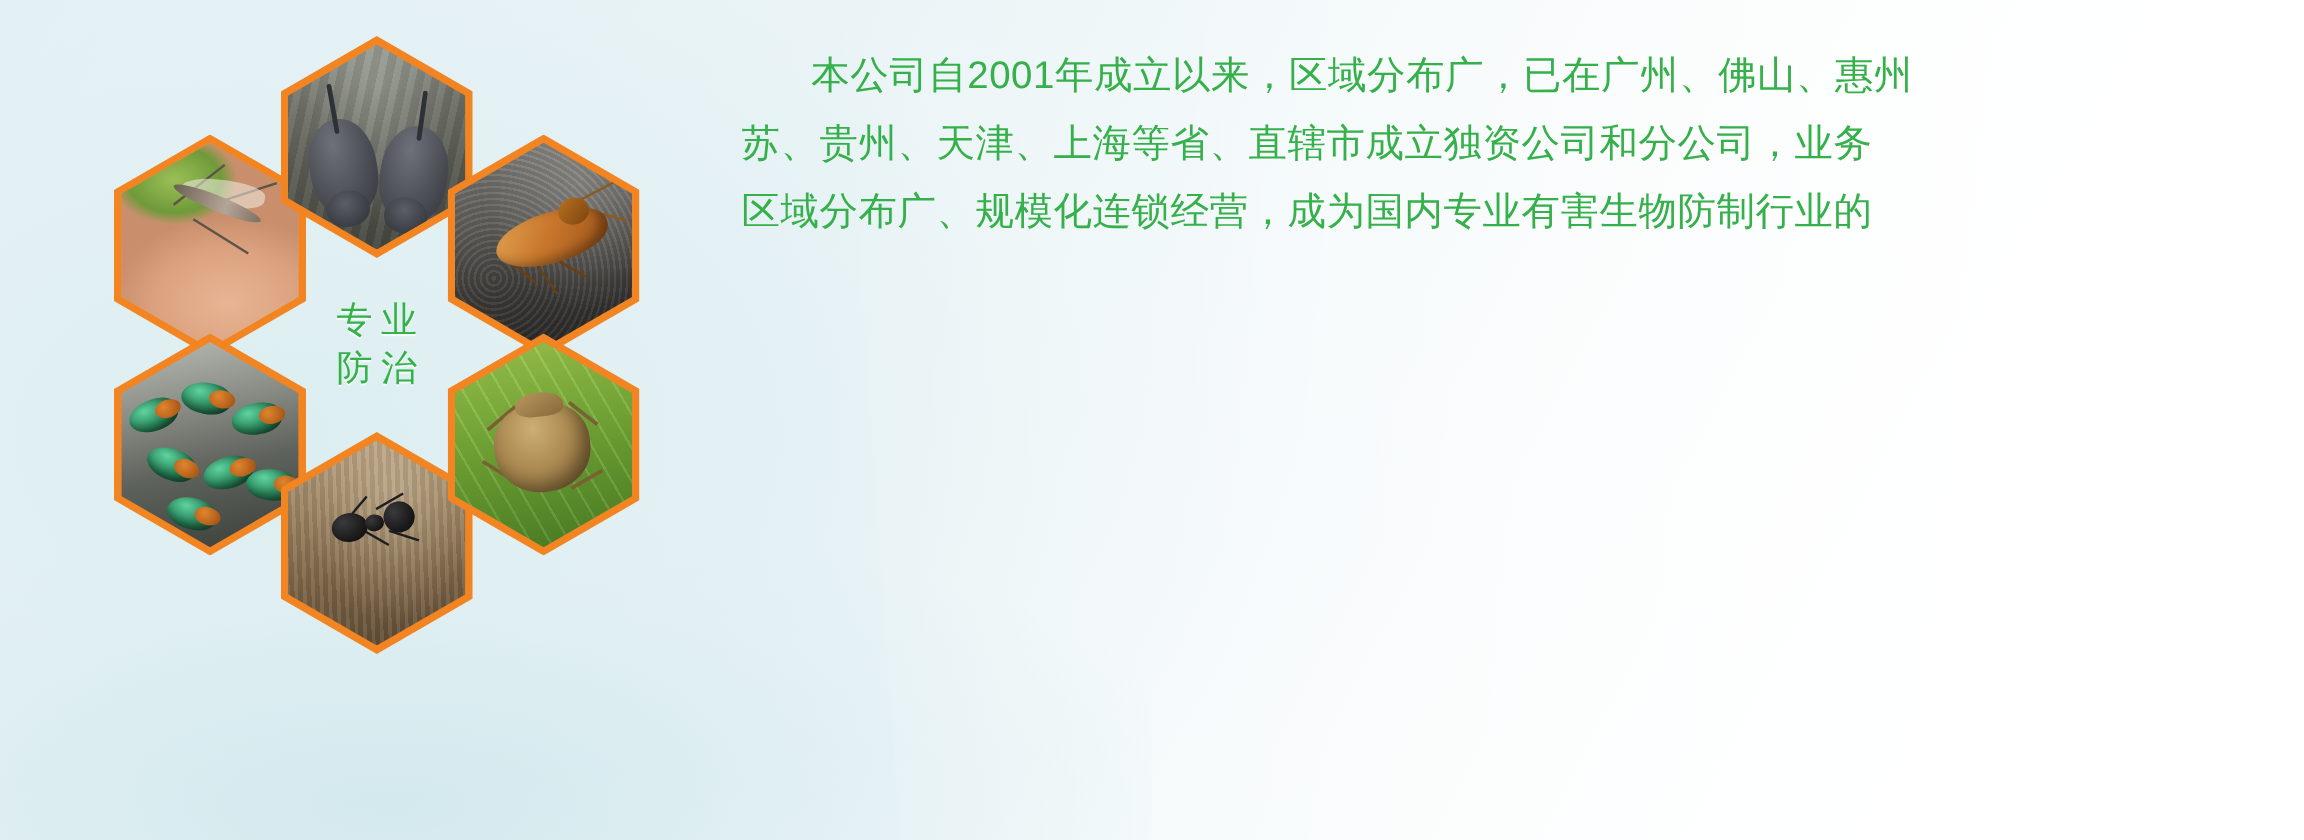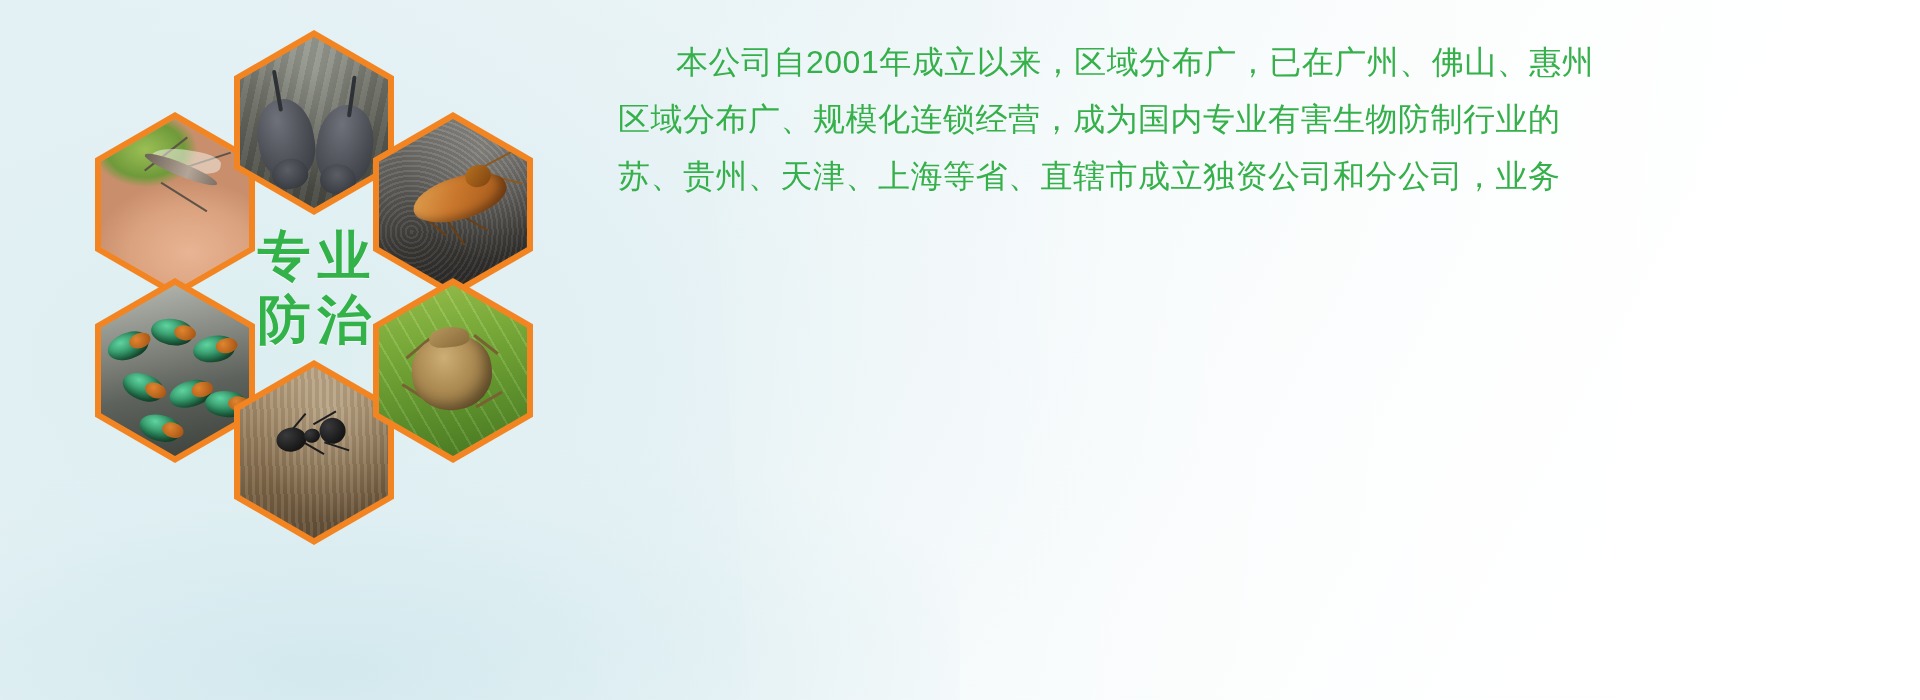--- a/index.html
+++ b/index.html
@@ -92,22 +92,22 @@
     inset: 0;
     display: flex;
     flex-direction: column;
     align-items: center;
     justify-content: center;
     gap: 8px;
     z-index: 6;
   }
   .center-text span {
     color: #34b24a;
-    font-size: 53px;
-    font-weight: bold;
+    font-size: 30px;
+    font-weight: normal;
     letter-spacing: 7px;
     text-indent: 7px;
     line-height: 1.05;
     text-shadow: 0 1px 1px rgba(255,255,255,0.85);
   }
 
   
   .art-mosquito {
     background:
       radial-gradient(ellipse 70px 50px at 30% 18%, #9bbf55 0%, #6f9a3a 55%, rgba(111,154,58,0) 75%),
@@ -412,18 +412,18 @@
     <div class="hex hex-center">
       <div class="center-text">
         <span>专业</span>
         <span>防治</span>
       </div>
     </div>
   </div>
 
   <div class="copy">
     <p class="indent">本公司自2001年成立以来，区域分布广，已在广州、佛山、惠州</p>
+    <p>苏、贵州、天津、上海等省、直辖市成立独资公司和分公司，业务</p>
     <p>区域分布广、规模化连锁经营，成为国内专业有害生物防制行业的</p>
-    <p>苏、贵州、天津、上海等省、直辖市成立独资公司和分公司，业务</p>
   </div>
 
 
 </div>
 
 </body></html>

